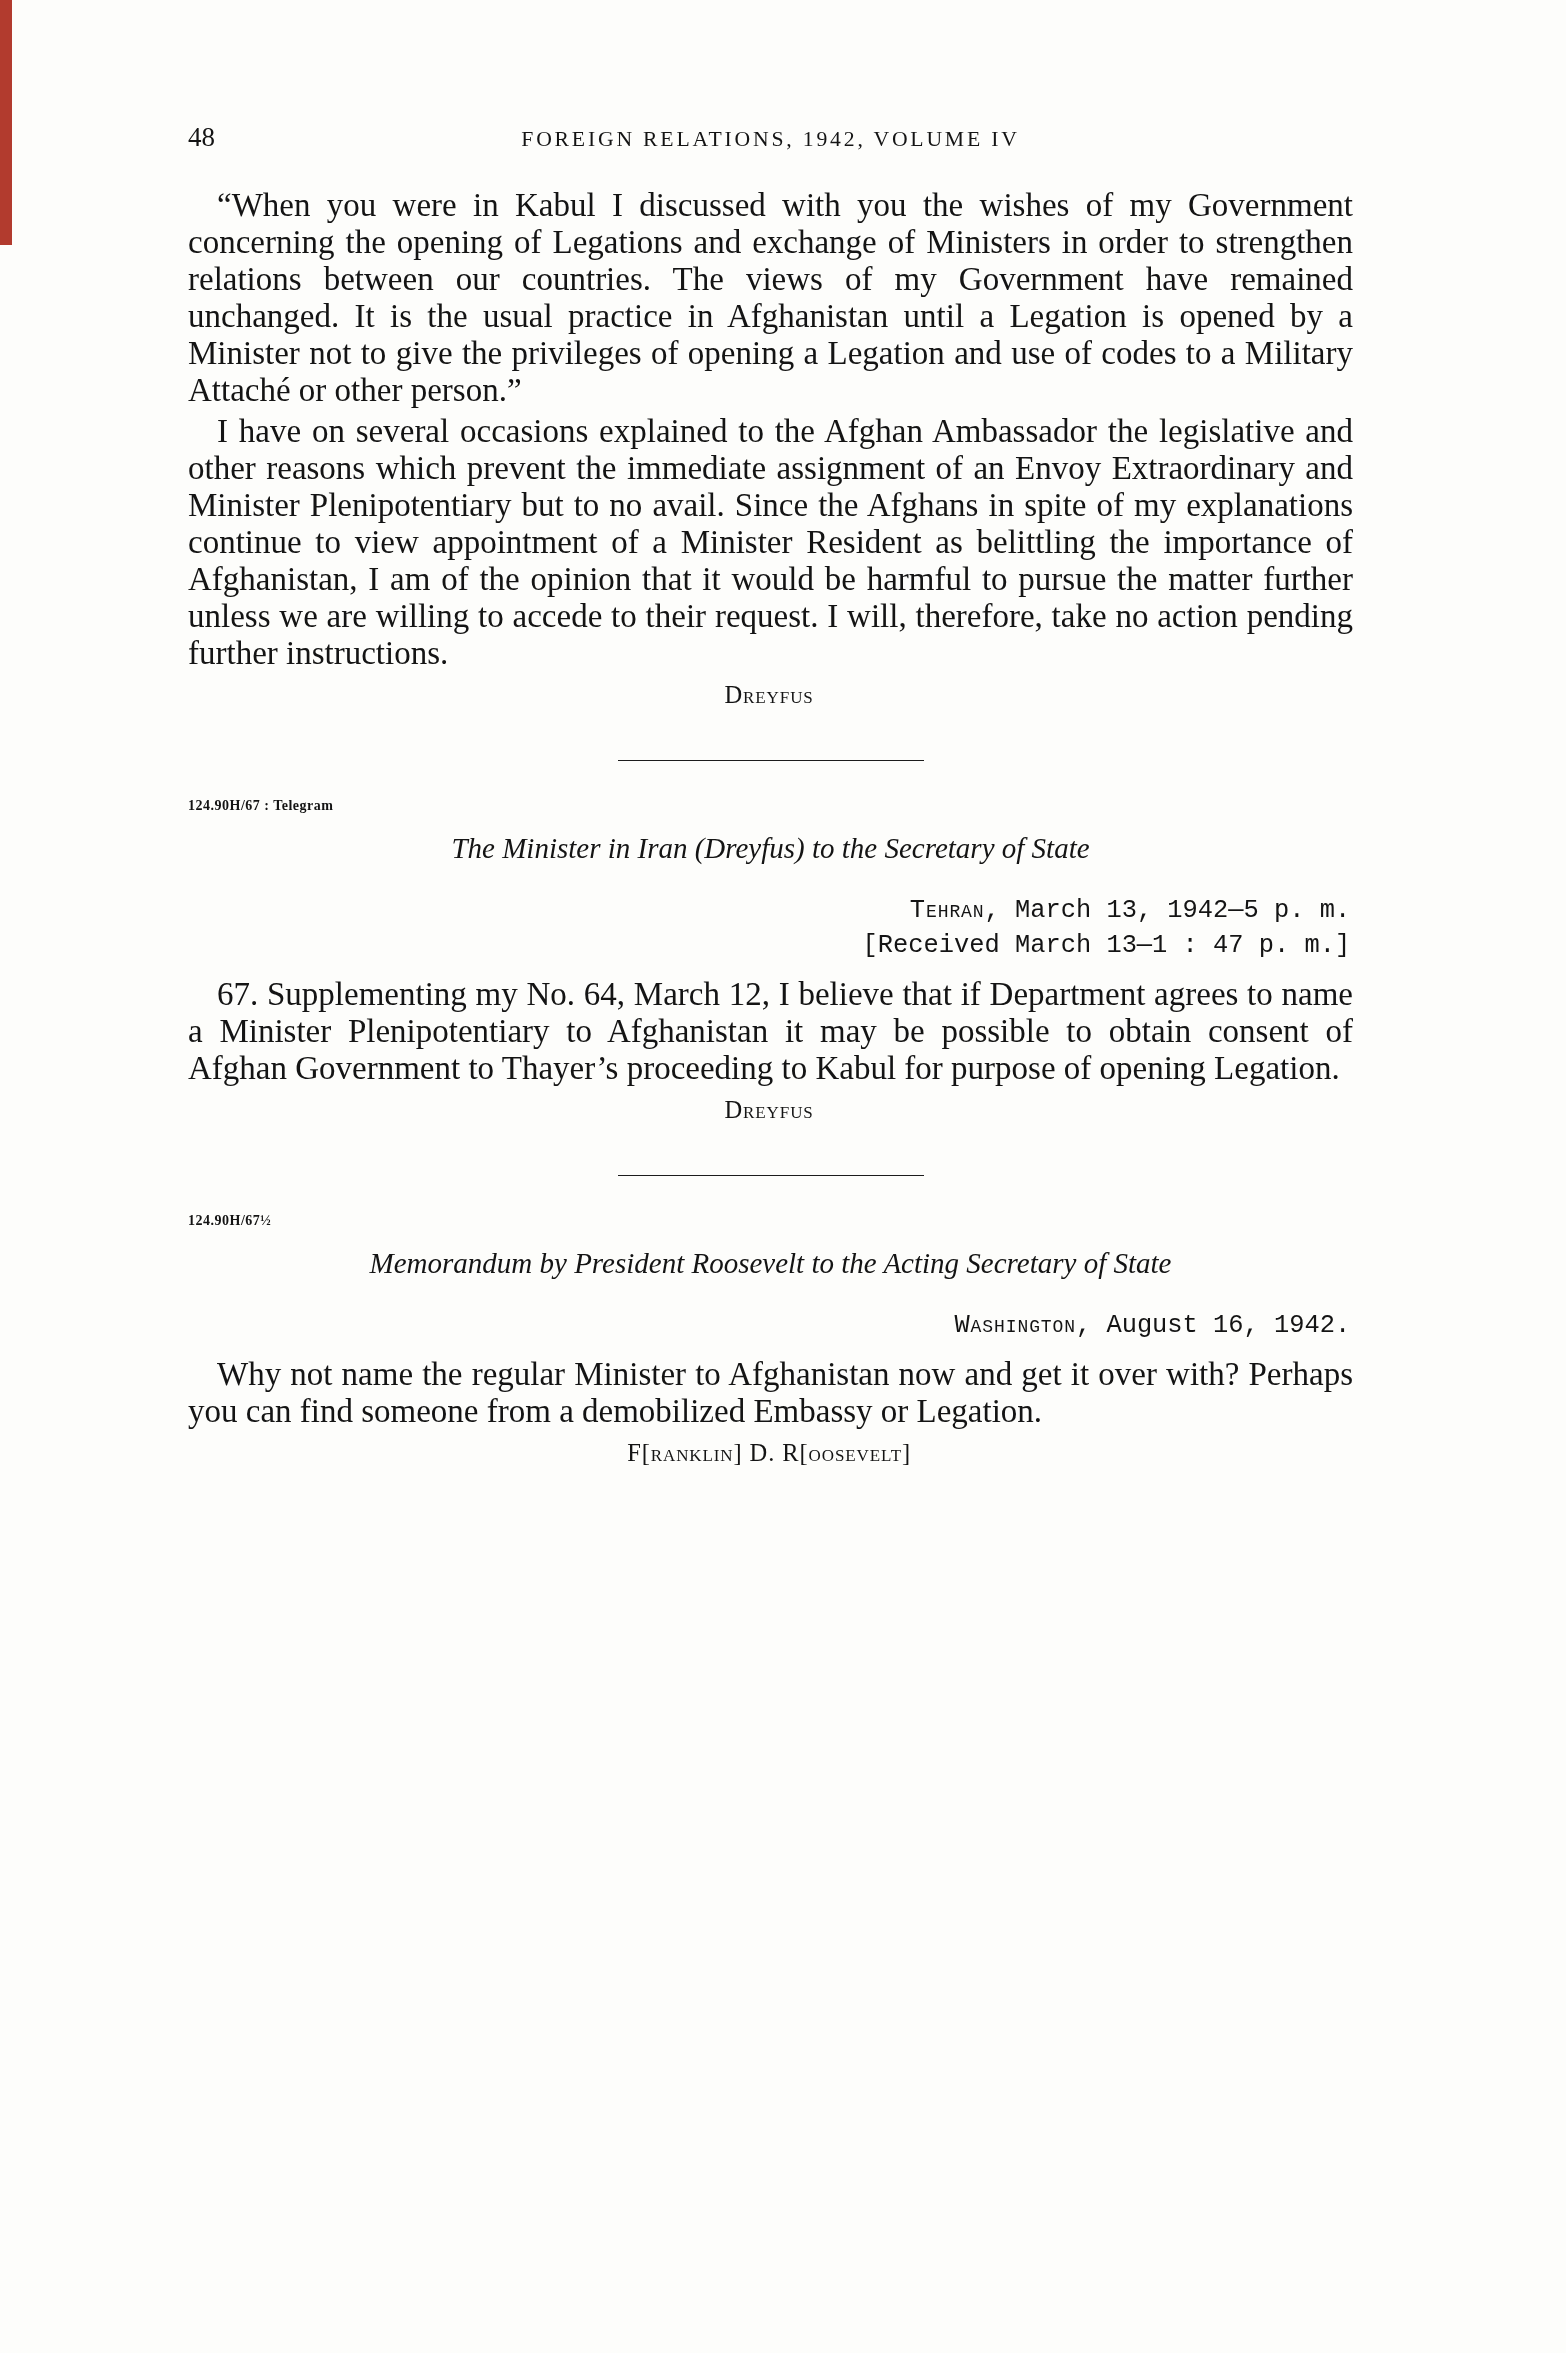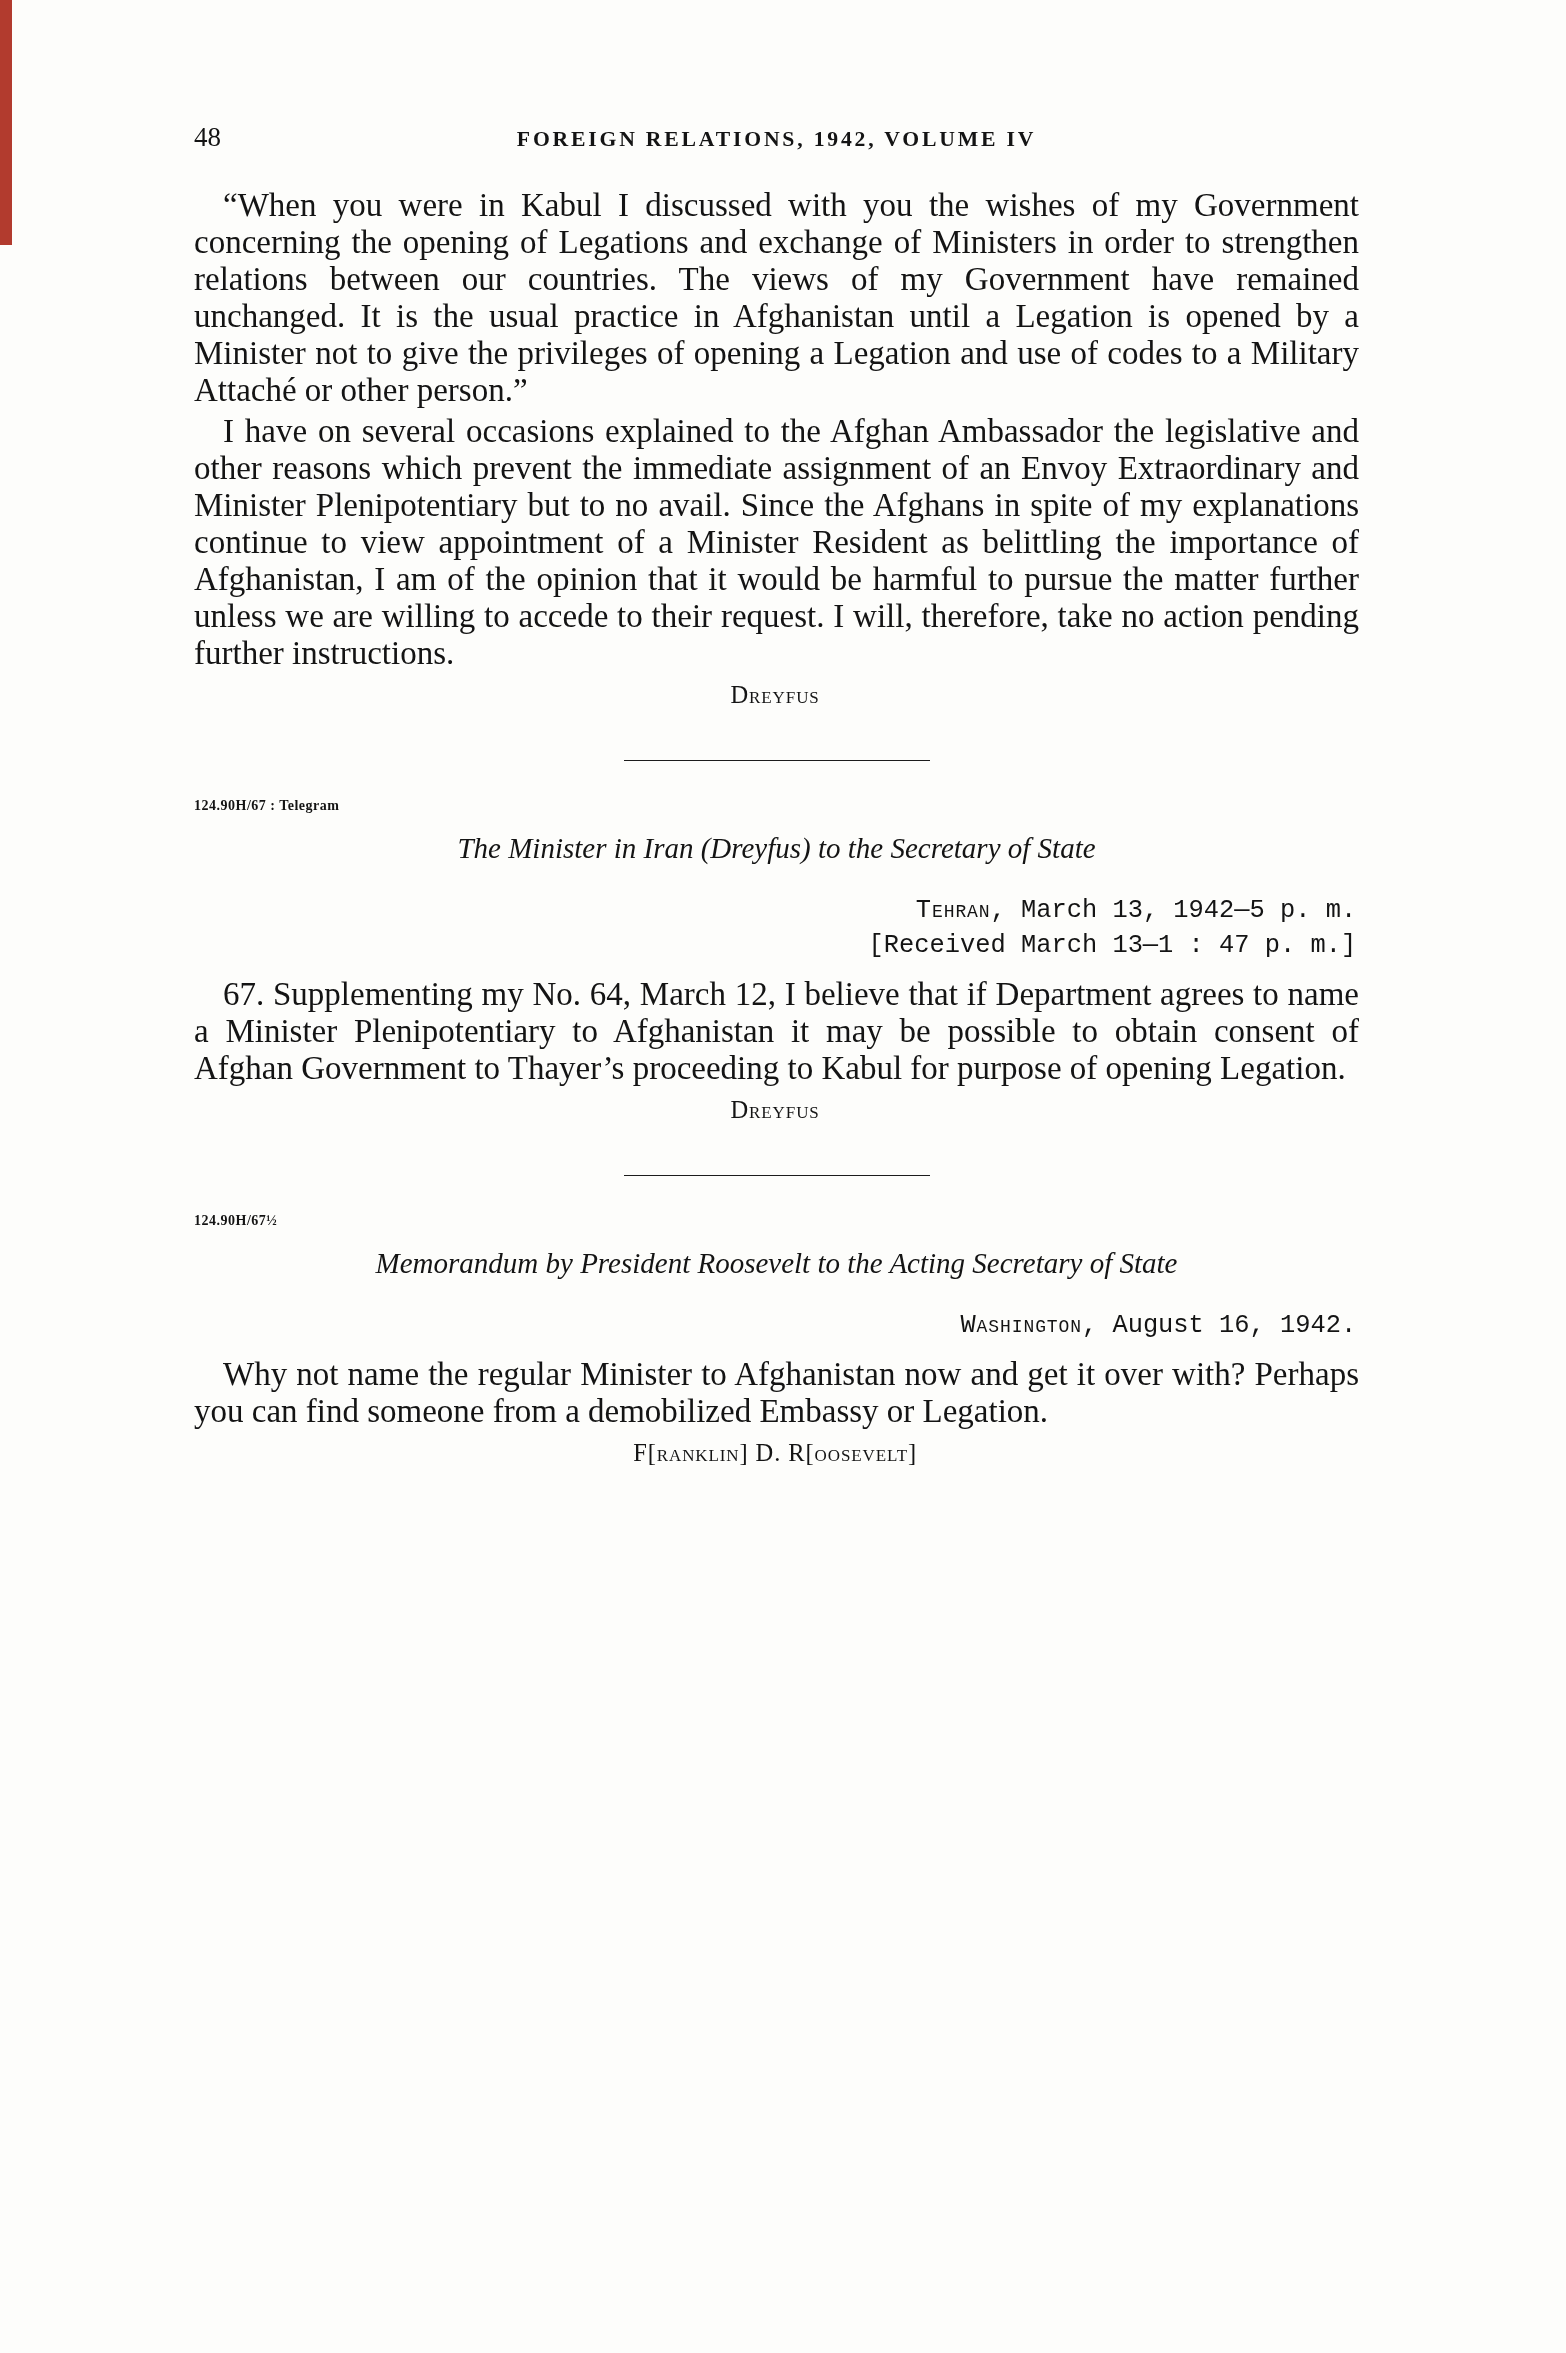--- a/index.html
+++ b/index.html
@@ -19,39 +19,39 @@
   }
   .binding-strip {
     position: absolute;
     left: 0;
     top: 0;
     width: 12.2px;
     height: 245px;
   }
   .content {
     position: absolute;
-    left: 194px;
+    left: 188px;
     top: 122px;
     width: 1165px;
   }
   .running-head {
     display: flex;
     align-items: baseline;
     margin-bottom: 34px;
   }
   .page-num {
     font-size: 27px;
     width: 155px;
     flex: 0 0 auto;
   }
   .head-title {
     flex: 1 1 auto;
     text-align: center;
     font-size: 21.7px;
-    font-weight: bold;
+    font-weight: normal;
     letter-spacing: 2.8px;
     padding-right: 155px;
   }
   .para {
     font-size: 33px;
     line-height: 37px;
     text-align: justify;
     text-indent: 29px;
     margin: 0;
   }

